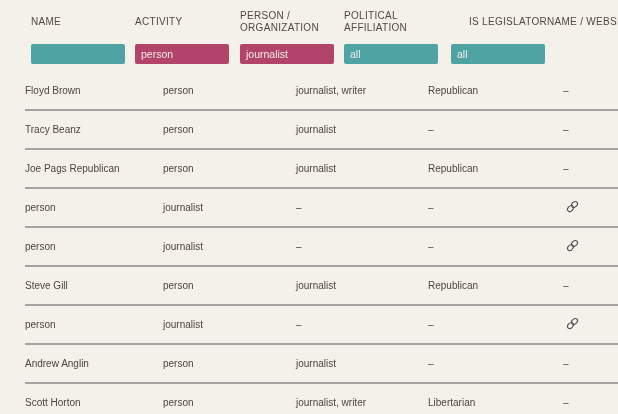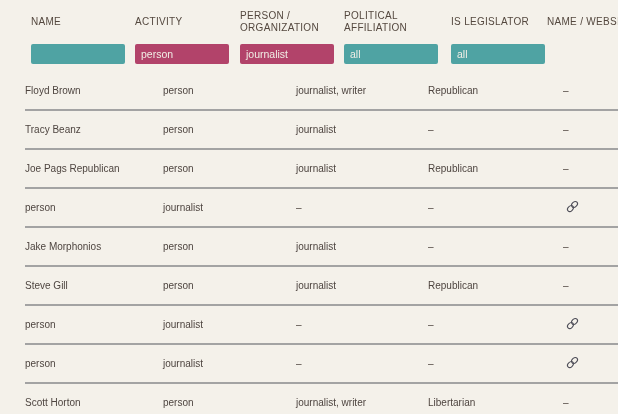--- a/index.html
+++ b/index.html
@@ -17,21 +17,21 @@
   .grid-row > :first-child { padding-left:6px; }
 
   
   .header-row { min-height:40px; padding-top:2px; }
   .header-cell {
     font-size:10px; line-height:12px;
     letter-spacing:0.3px;
     color:#54483f;
     padding-right:10px;
   }
-  .header-cell.nowrap { white-space:nowrap; padding-right:0; }
+  .header-cell.nowrap { white-space:nowrap; padding-right:0;text-align:right; }
 
   
   .filter-row { margin:2px 0 8px 0; align-items:start; }
   .filter-box {
     width:94px; height:20px; box-sizing:border-box;
     border-radius:2px;
     font-size:10.5px; line-height:20px;
     padding-left:6px;
     color:#f1eee6;
     overflow:hidden; white-space:nowrap;
@@ -145,21 +145,20 @@
         <svg width="15" height="15" viewBox="0 0 16 16" fill="none">
           <g transform="rotate(45 8 8)" stroke="#4e4e58" stroke-width="1.1">
             <ellipse cx="8" cy="4.9" rx="2.6" ry="3.6"></ellipse>
             <ellipse cx="8" cy="11.1" rx="2.6" ry="3.6"></ellipse>
           </g>
         </svg>
       </span>
     </div>
   </div>
       <div class="grid-row data-row">
-    <div class="cell">Jake Morphonios</div>
     <div class="cell">person</div>
     <div class="cell">journalist</div>
     <div class="cell">–</div>
     <div class="cell">–</div>
     <div class="cell wiki-cell">
       <span class="wiki-link">
         <svg width="15" height="15" viewBox="0 0 16 16" fill="none">
           <g transform="rotate(45 8 8)" stroke="#4e4e58" stroke-width="1.1">
             <ellipse cx="8" cy="4.9" rx="2.6" ry="3.6"></ellipse>
             <ellipse cx="8" cy="11.1" rx="2.6" ry="3.6"></ellipse>
@@ -195,20 +194,21 @@
         <svg width="15" height="15" viewBox="0 0 16 16" fill="none">
           <g transform="rotate(45 8 8)" stroke="#4e4e58" stroke-width="1.1">
             <ellipse cx="8" cy="4.9" rx="2.6" ry="3.6"></ellipse>
             <ellipse cx="8" cy="11.1" rx="2.6" ry="3.6"></ellipse>
           </g>
         </svg>
       </span>
     </div>
   </div>
       <div class="grid-row data-row">
+    <div class="cell">Andrew Anglin</div>
     <div class="cell">person</div>
     <div class="cell">journalist</div>
     <div class="cell">–</div>
     <div class="cell">–</div>
     <div class="cell wiki-cell">
       <span class="wiki-link">
         <svg width="15" height="15" viewBox="0 0 16 16" fill="none">
           <g transform="rotate(45 8 8)" stroke="#4e4e58" stroke-width="1.1">
             <ellipse cx="8" cy="4.9" rx="2.6" ry="3.6"></ellipse>
             <ellipse cx="8" cy="11.1" rx="2.6" ry="3.6"></ellipse>

